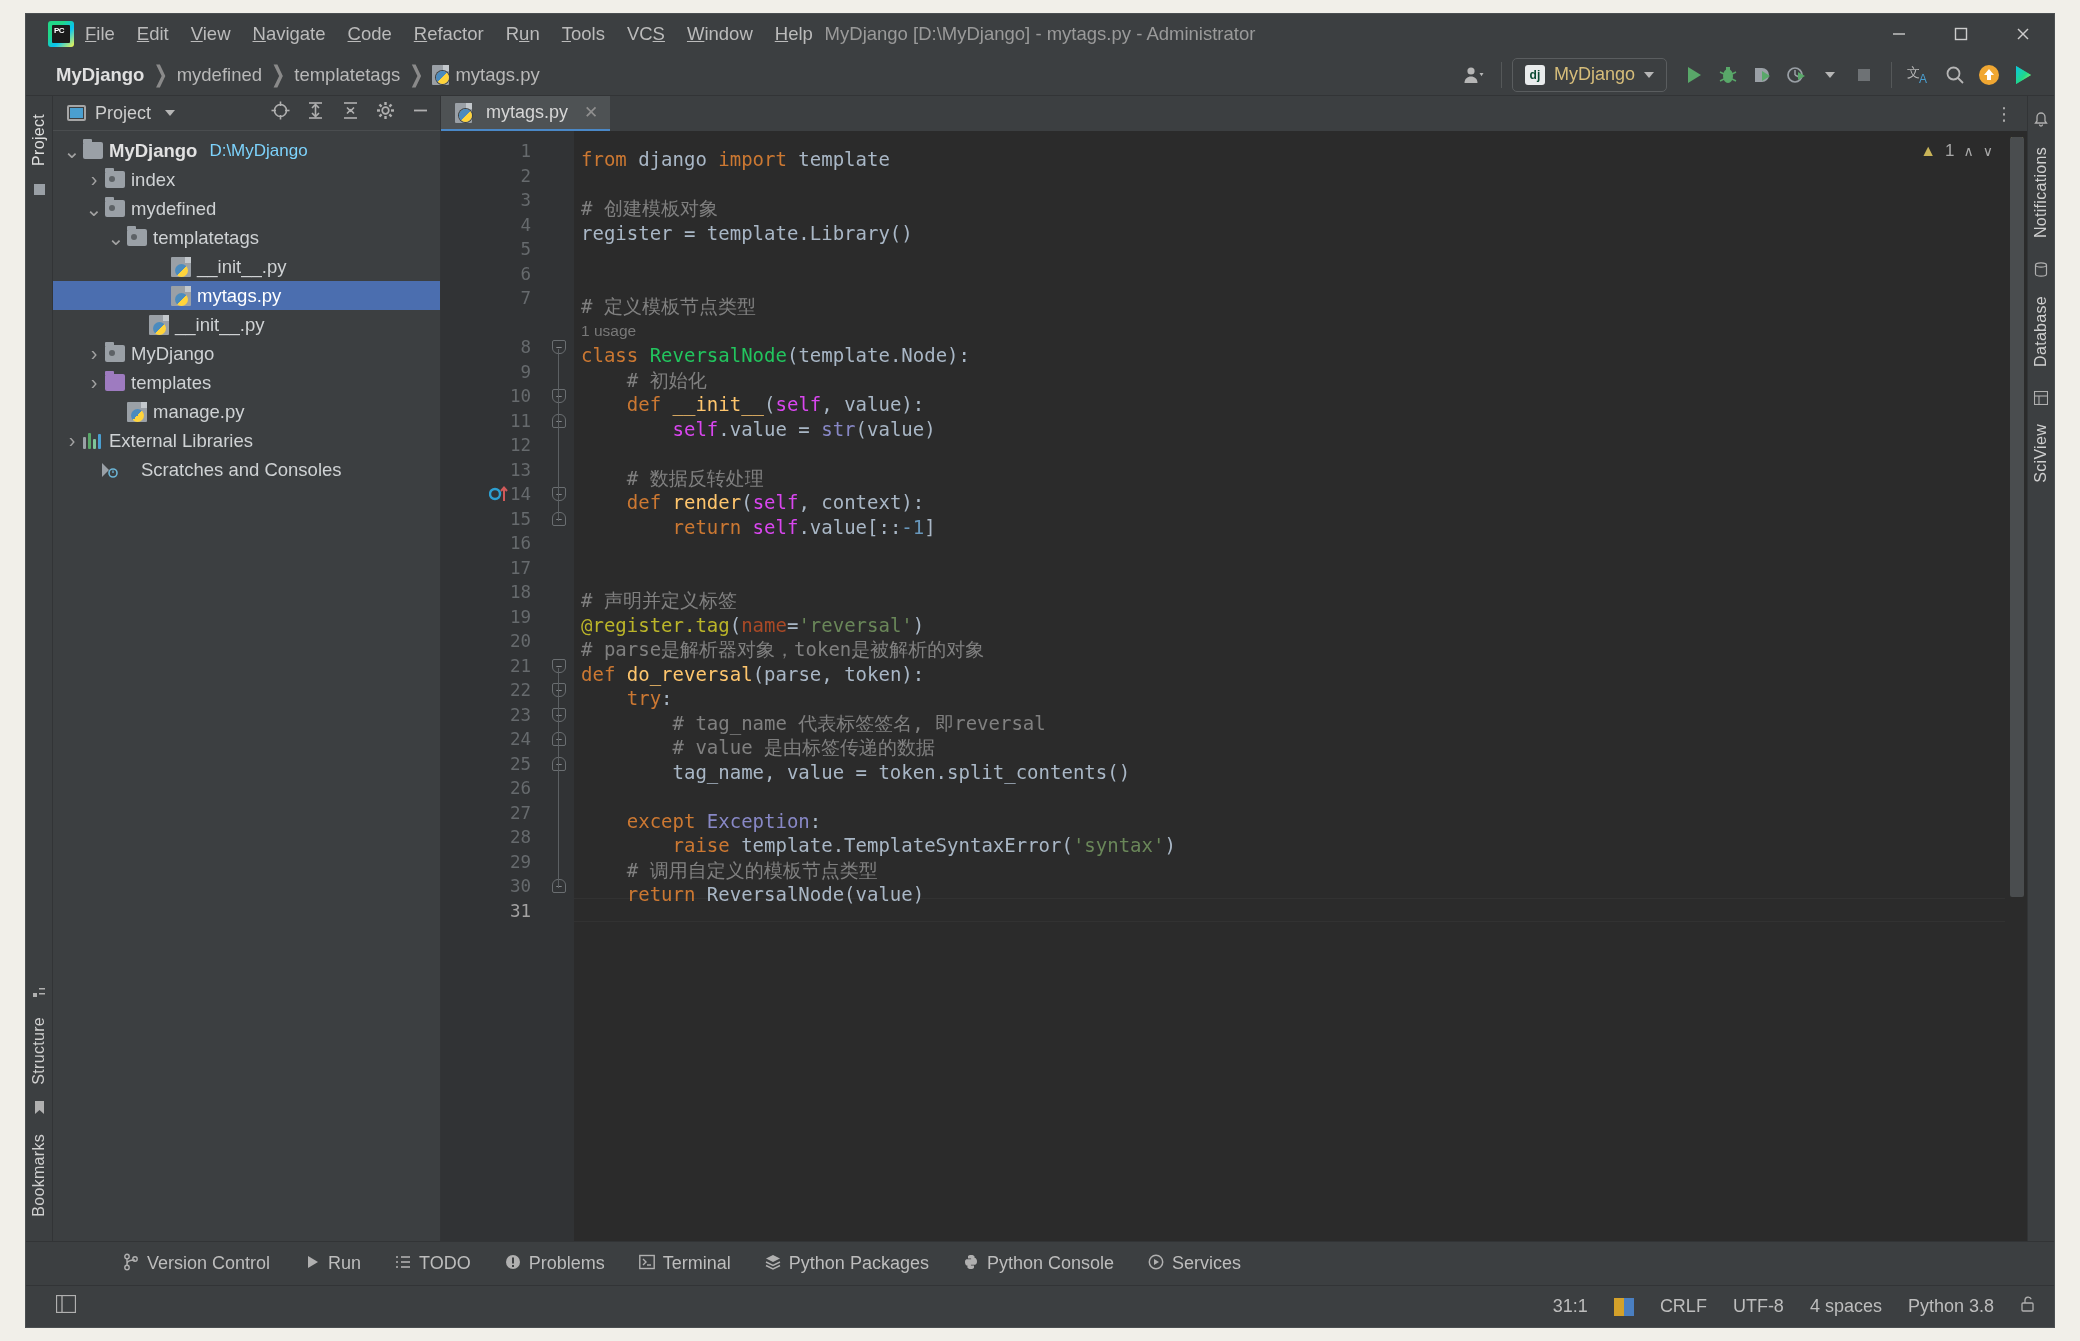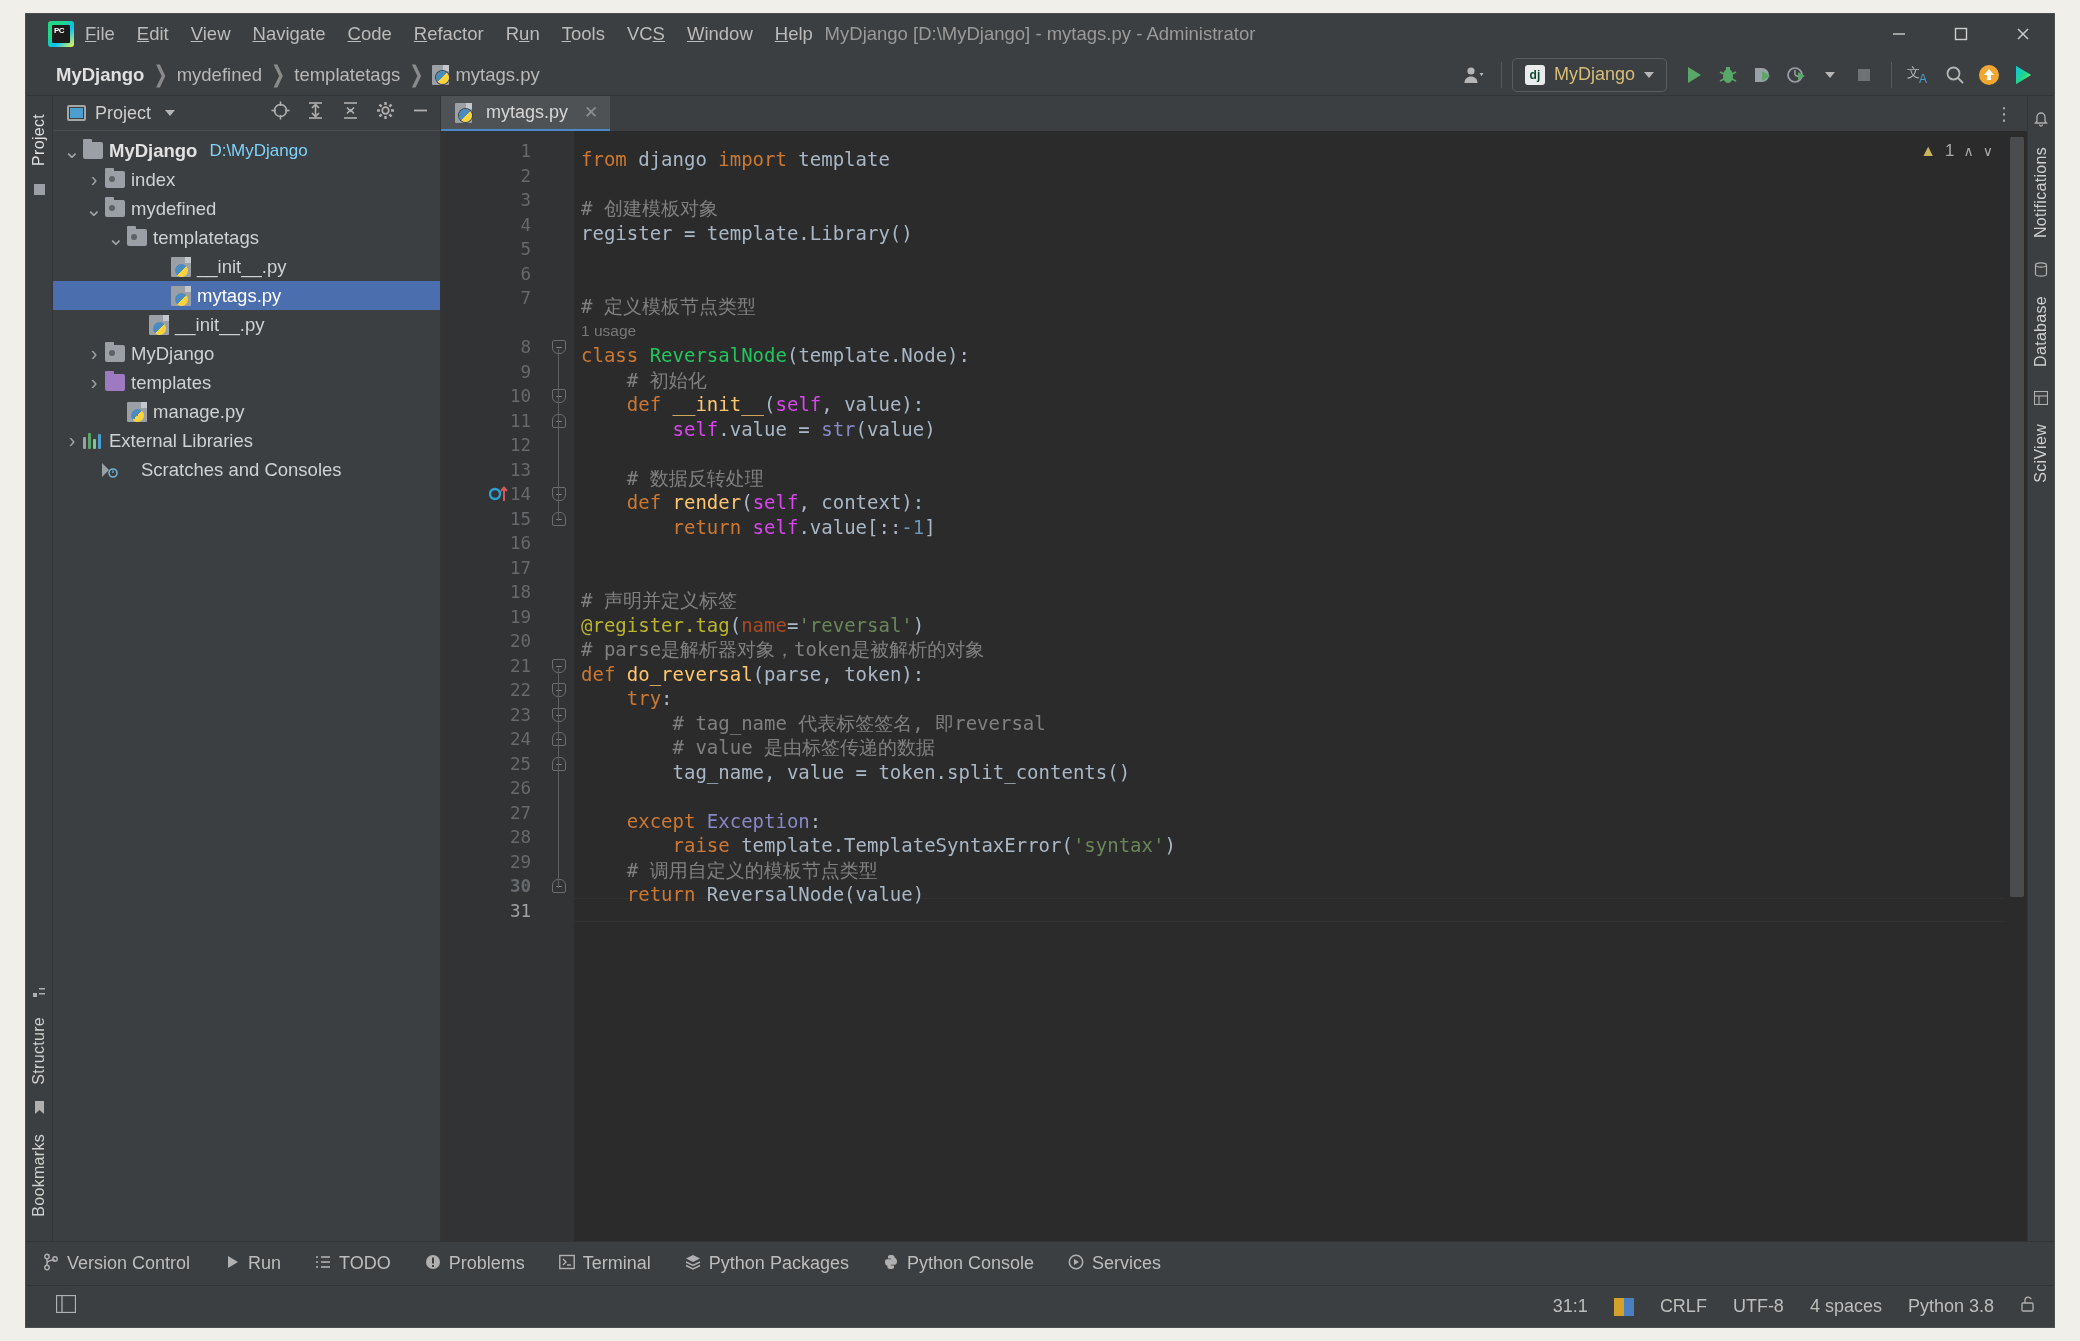--- a/index.html
+++ b/index.html
@@ -293,21 +293,21 @@
   #right-rail {
     width:27px; flex:0 0 27px; background:#3c3f41;
     border-left:1px solid #323436;
     display:flex; flex-direction:column; align-items:center; padding-top:10px;
   }
 
   
   #toolbar-bottom {
     height:44px; flex:0 0 44px; background:#3c3f41;
     border-top:1px solid #323436;
-    display:flex; align-items:center; gap:0;
+    display:flex; align-items:center; padding-left:80px; gap:0;
   }
   .tw {
     display:flex; align-items:center; gap:8px;
     color:#bdbdbd; font-size:18px; padding:0 17px; height:100%;
   }
   .tw .g { font-size:16px; color:#b0b0b0; }
 
   
   #statusbar {
     height:42px; flex:0 0 42px; background:#3c3f41;
@@ -686,21 +686,21 @@
             <div class="gline" style="position: absolute; left: 0px; right: 0px; top: 498px;">20</div>
             <div class="gline" style="position: absolute; left: 0px; right: 0px; top: 522.5px;">21</div>
             <div class="gline" style="position: absolute; left: 0px; right: 0px; top: 547px;">22</div>
             <div class="gline" style="position: absolute; left: 0px; right: 0px; top: 571.5px;">23</div>
             <div class="gline" style="position: absolute; left: 0px; right: 0px; top: 596px;">24</div>
             <div class="gline" style="position: absolute; left: 0px; right: 0px; top: 620.5px;">25</div>
             <div class="gline" style="position: absolute; left: 0px; right: 0px; top: 645px;">26</div>
             <div class="gline" style="position: absolute; left: 0px; right: 0px; top: 669.5px;">27</div>
             <div class="gline" style="position: absolute; left: 0px; right: 0px; top: 694px;">28</div>
             <div class="gline" style="position: absolute; left: 0px; right: 0px; top: 718.5px;">29</div>
-            <div class="gline" style="position: absolute; left: 0px; right: 0px; top: 743px; font-weight: bold;">30</div>
+            <div class="gline" style="position: absolute; left: 0px; right: 0px; top: 743px;">30</div>
             <div class="gline cur" style="position: absolute; left: 0px; right: 0px; top: 767.5px;">31</div>
             <div style="position: absolute; left: 48px; top: 354px;"><svg width="26" height="18" viewBox="0 0 26 18">
                 <circle cx="6" cy="9" r="5" fill="none" stroke="#2d9fd0" stroke-width="2.4"></circle>
                 <path d="M15 16 L15 3 M12 6 L15 2.5 L18 6" stroke="#d05a5a" stroke-width="2" fill="none"></path>
               </svg></div>
           </div>
         <div class="fold-col" style="position: relative;">
             <div class="fmark top" style="top: 209px;">−</div>
             <div class="fmark top" style="top: 258px;">−</div>
             <div class="fmark bot" style="top: 282.5px;">−</div>

